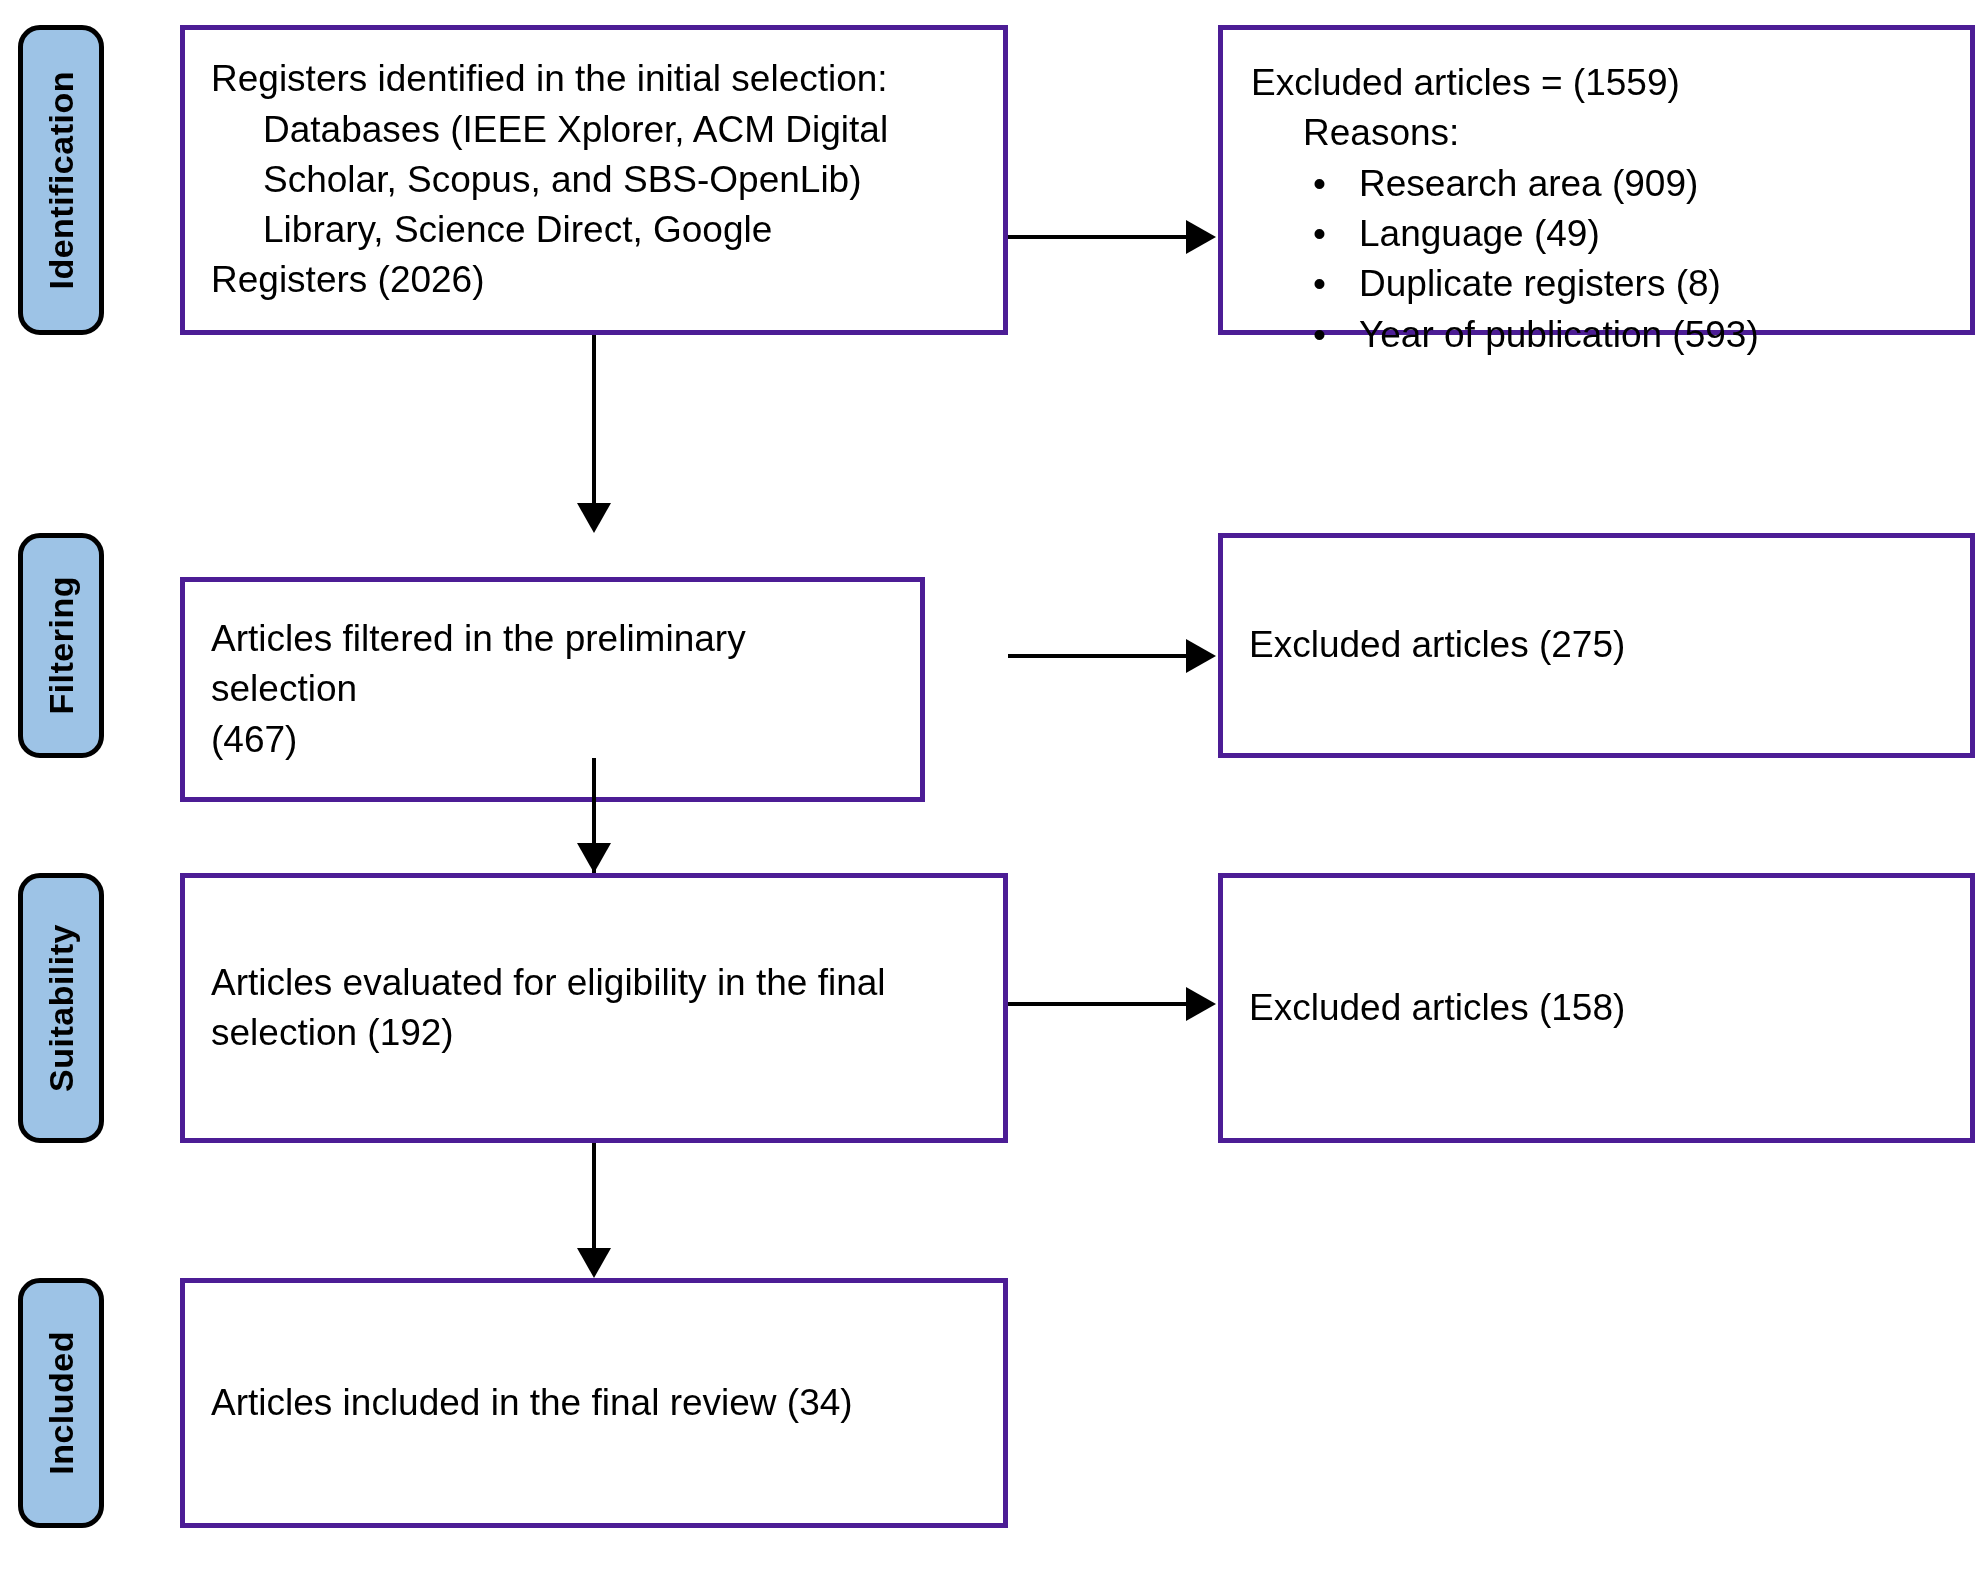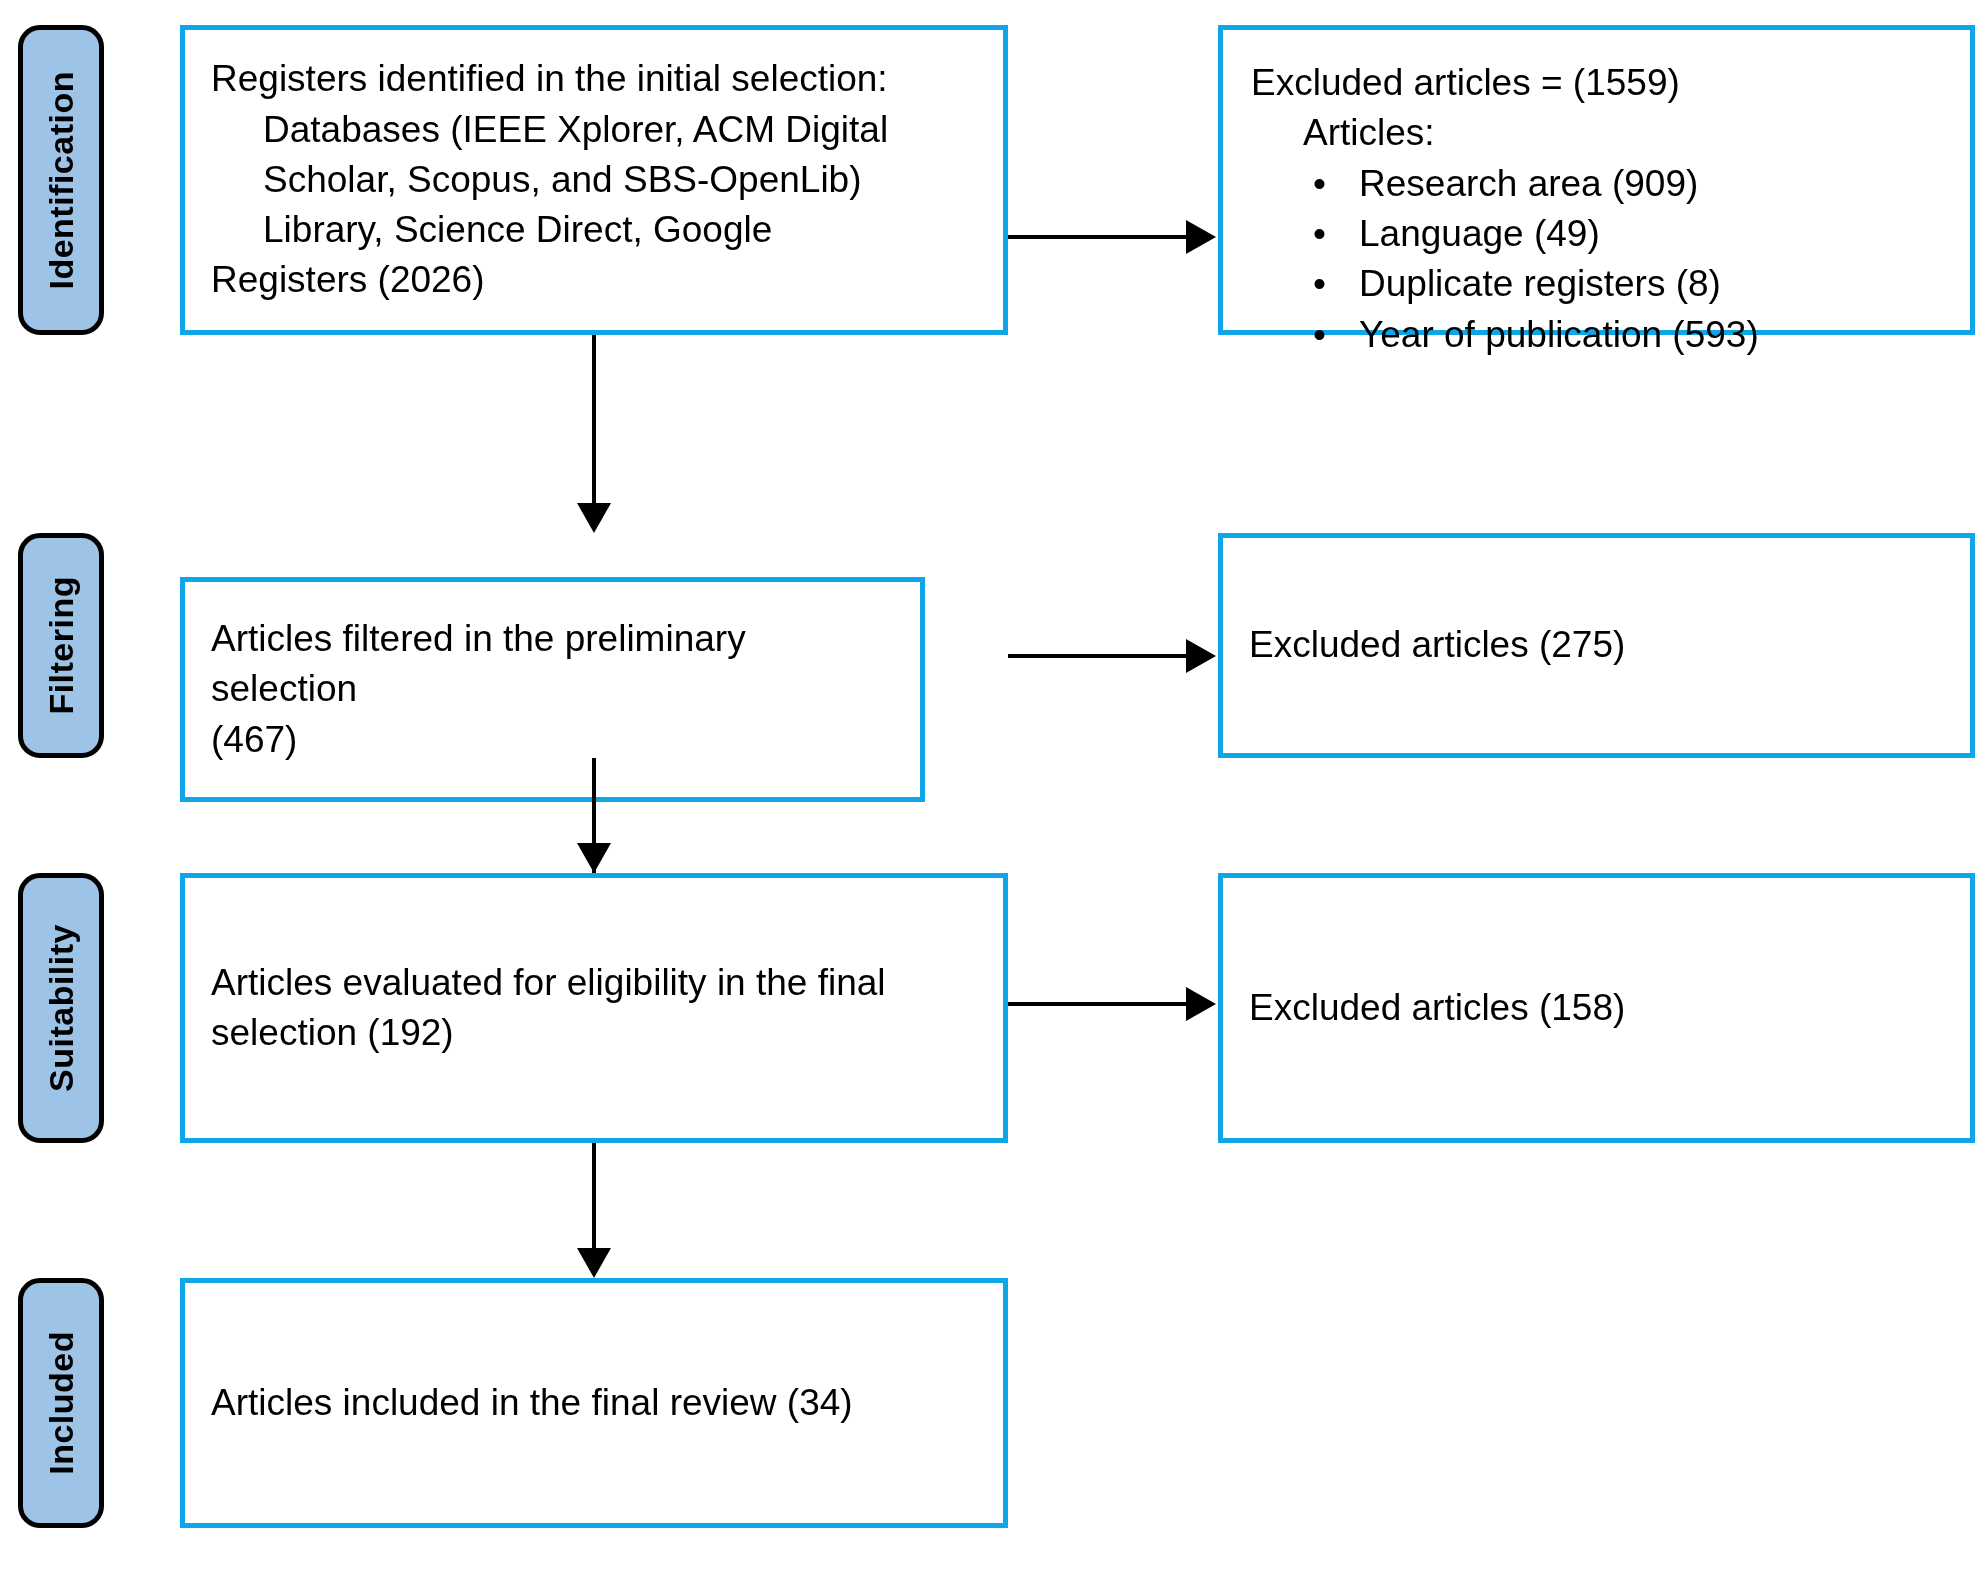--- a/index.html
+++ b/index.html
@@ -39,21 +39,21 @@
     color: #000000;
     white-space: nowrap;
     line-height: 1;
   }
 
   
   .flow-box {
     position: absolute;
     box-sizing: border-box;
     background: #ffffff;
-    border: 5px solid #0ea5e9;
+    border: 5px solid #4c1d95;
     display: flex;
     align-items: center;
   }
   .flow-box-inner {
     padding: 0 26px;
     width: 100%;
   }
   .box-line {
     font-size: 37px;
     line-height: 1.36;
@@ -139,21 +139,21 @@
       <div class="box-line indent-sub">Databases (IEEE Xplorer, ACM Digital</div>
       <div class="box-line indent-sub">Scholar, Scopus, and SBS-OpenLib)</div>
       <div class="box-line indent-sub">Library, Science Direct, Google</div>
       <div class="box-line">Registers (2026)</div>
     </div>
   </div>
 
   <div class="flow-box" style="left:1218px; top:25px; width:757px; height:310px; align-items:flex-start;">
     <div class="flow-box-inner" style="padding-top:28px;padding-left:28px;">
       <div class="box-line">Excluded articles = (1559)</div>
-      <div class="box-line indent-sub">Articles:</div>
+      <div class="box-line indent-sub">Reasons:</div>
       <ul class="reasons">
         <li>
           <span class="bullet-dot">•</span>
           <span>Research area (909)</span>
         </li>
         <li>
           <span class="bullet-dot">•</span>
           <span>Language (49)</span>
         </li>
         <li>

